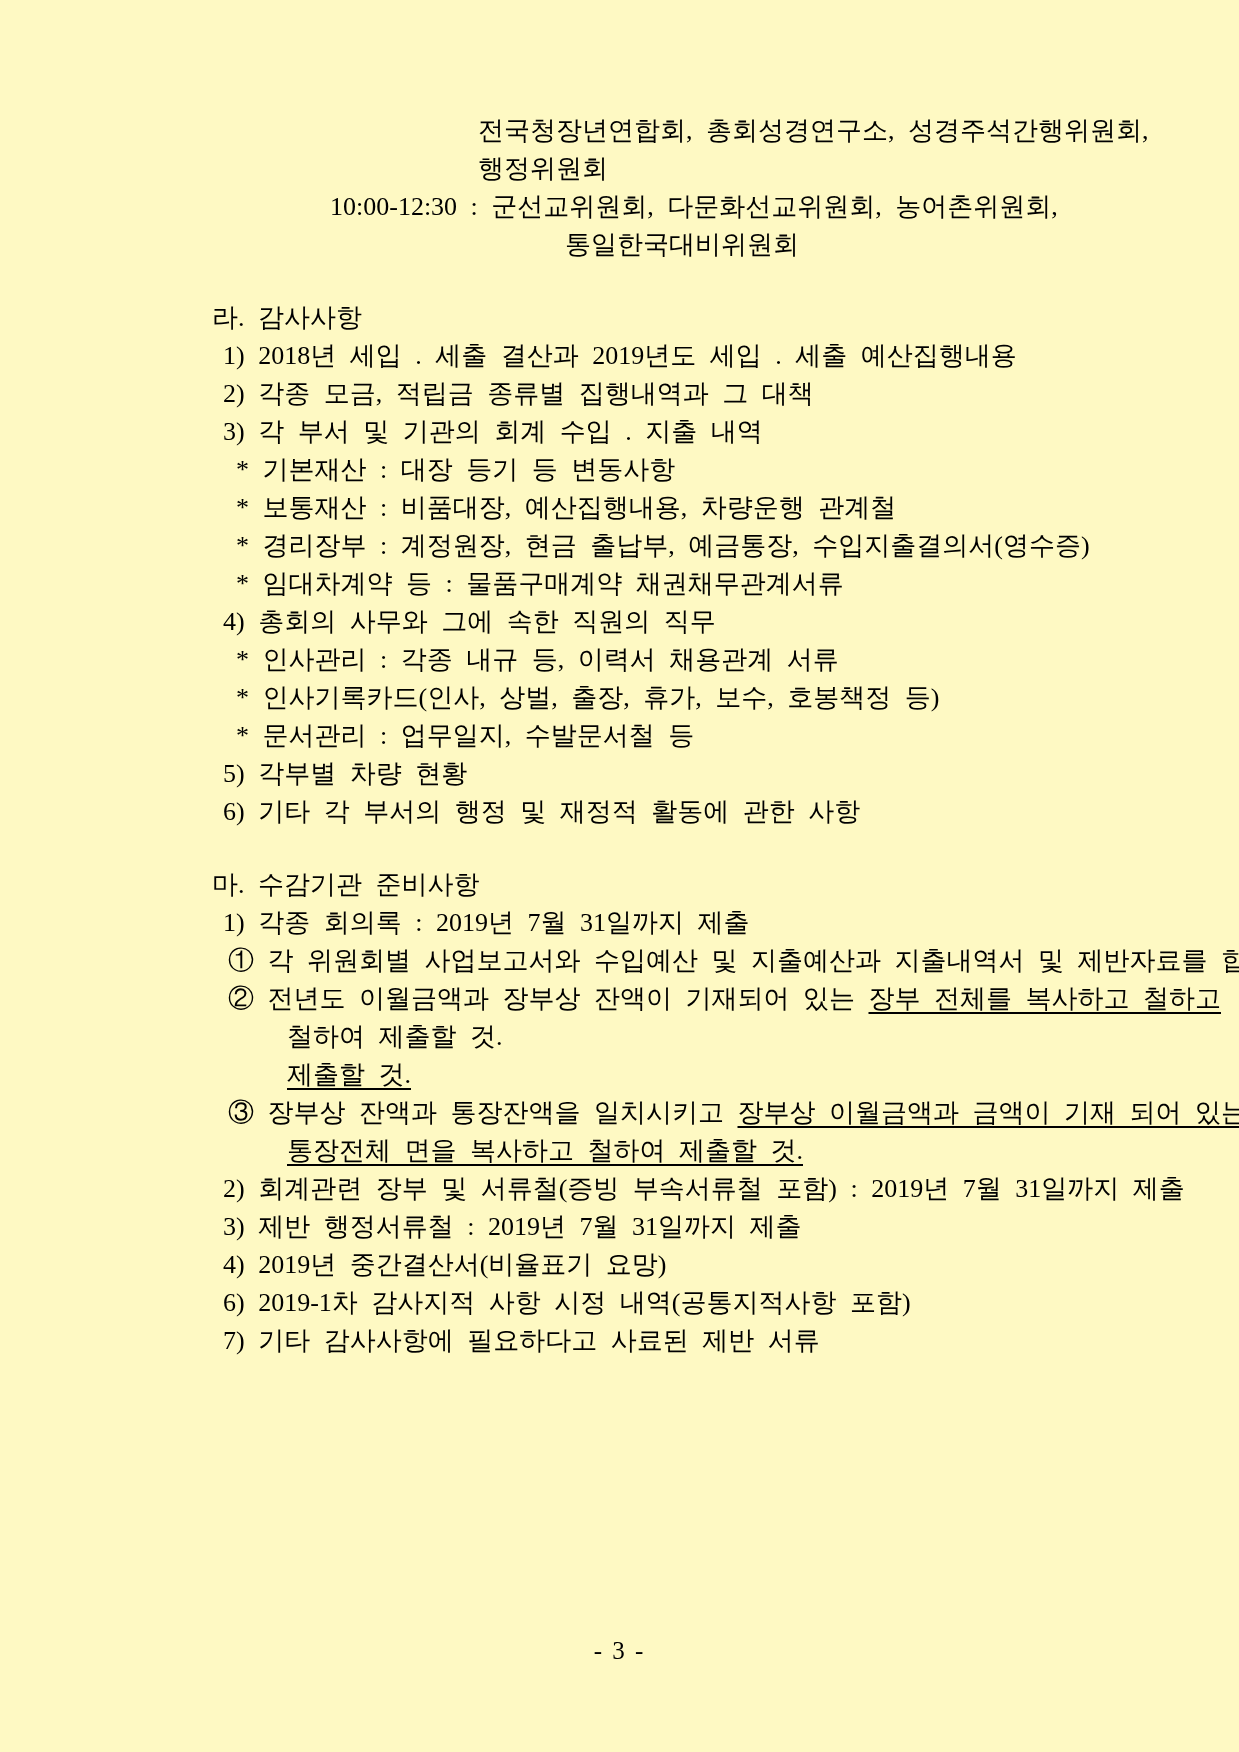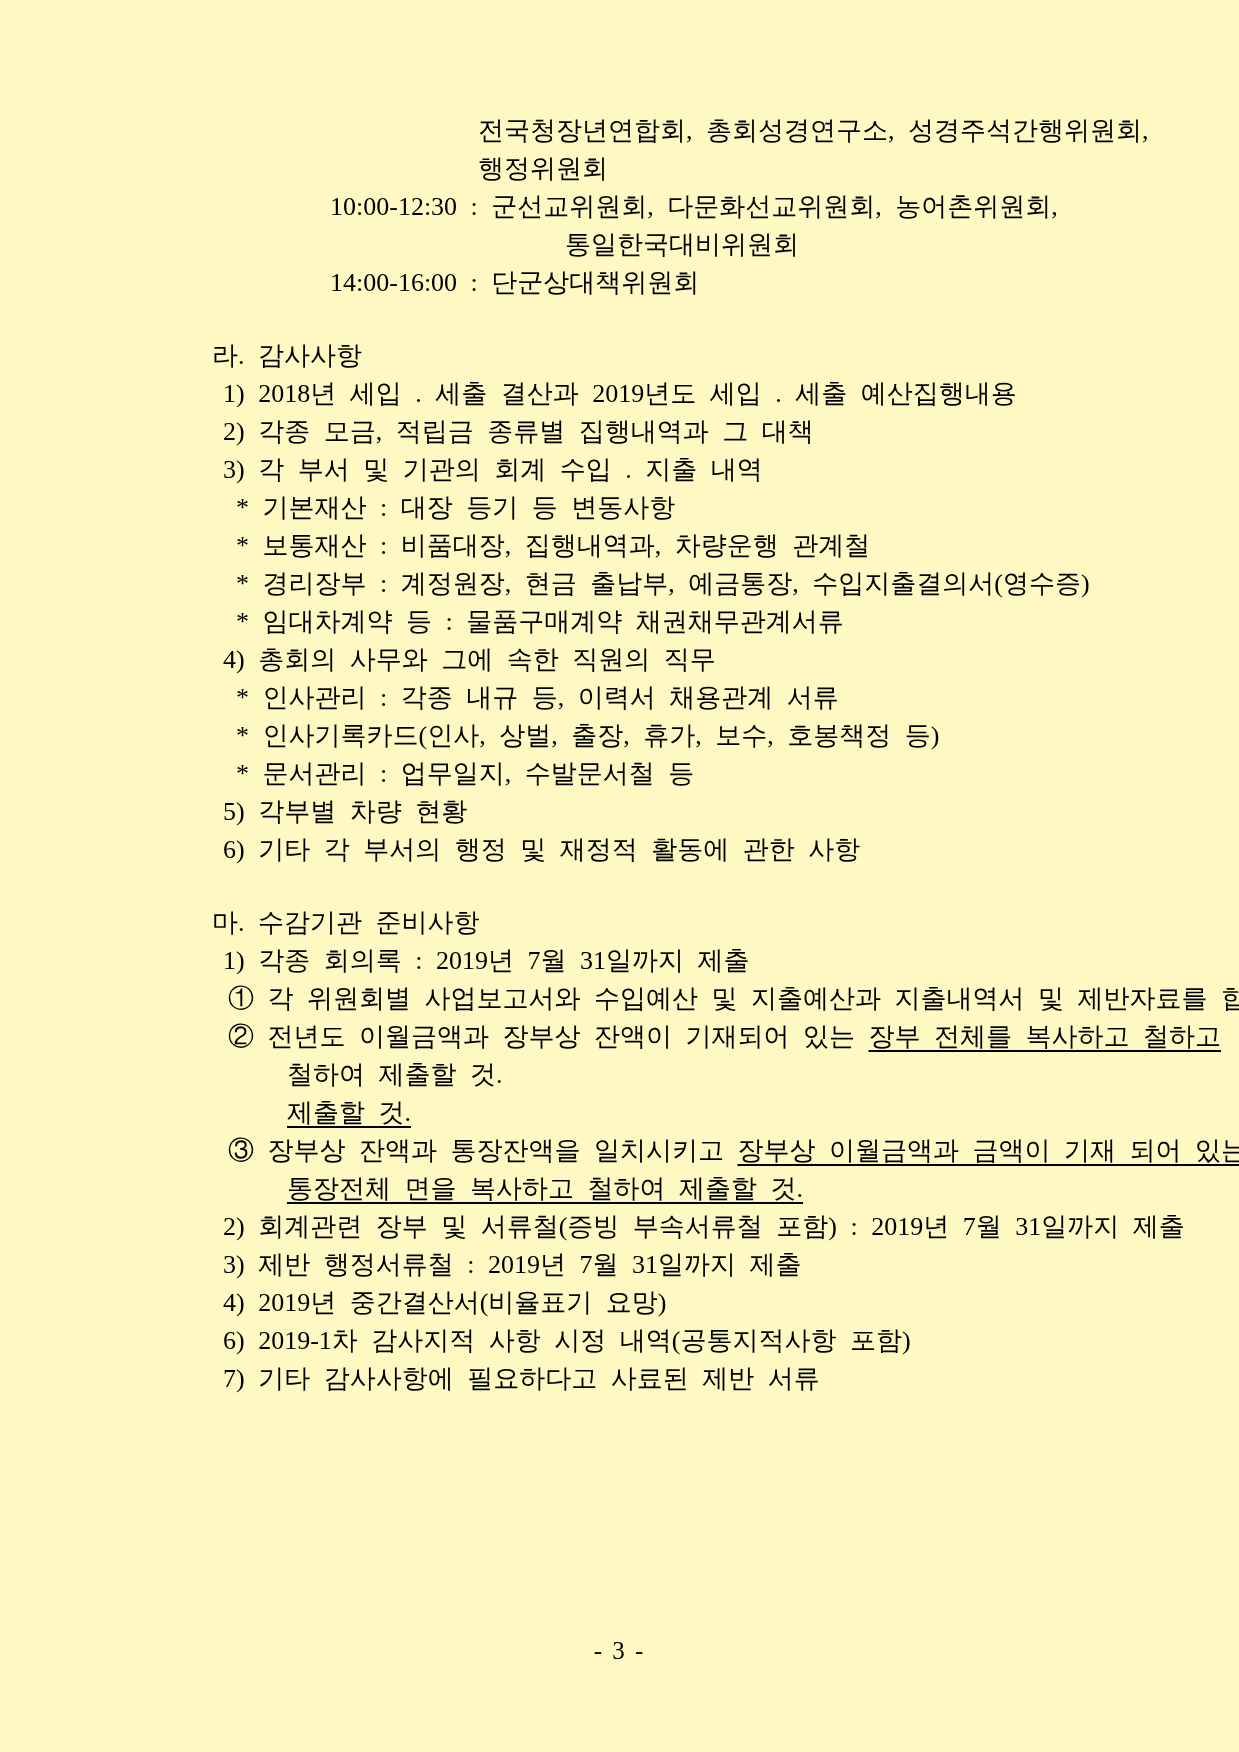--- a/index.html
+++ b/index.html
@@ -52,27 +52,26 @@
 </style>
 </head>
 <body>
 
 <div class="page">
   <div class="content" id="doc-lines">
       <div class="line cont"><span>전국청장년연합회, 총회성경연구소, 성경주석간행위원회,</span></div>
       <div class="line cont"><span>행정위원회</span></div>
       <div class="line time"><span>10:00-12:30 : 군선교위원회, 다문화선교위원회, 농어촌위원회,</span></div>
       <div class="line committee2"><span>통일한국대비위원회</span></div>
-      <div class="line time"><span>14:00-16:00 : 단군상대책위원회</span></div>
       <div class="line sec gap-md"><span>라. 감사사항</span></div>
       <div class="line num"><span>1) 2018년 세입 . 세출 결산과 2019년도 세입 . 세출 예산집행내용</span></div>
       <div class="line num"><span>2) 각종 모금, 적립금 종류별 집행내역과 그 대책</span></div>
       <div class="line num"><span>3) 각 부서 및 기관의 회계 수입 . 지출 내역</span></div>
       <div class="line star"><span>* 기본재산 : 대장 등기 등 변동사항</span></div>
-      <div class="line star"><span>* 보통재산 : 비품대장, 집행내역과, 차량운행 관계철</span></div>
+      <div class="line star"><span>* 보통재산 : 비품대장, 예산집행내용, 차량운행 관계철</span></div>
       <div class="line star"><span>* 경리장부 : 계정원장, 현금 출납부, 예금통장, 수입지출결의서(영수증)</span></div>
       <div class="line star"><span>* 임대차계약 등 : 물품구매계약 채권채무관계서류</span></div>
       <div class="line num"><span>4) 총회의 사무와 그에 속한 직원의 직무</span></div>
       <div class="line star"><span>* 인사관리 : 각종 내규 등, 이력서 채용관계 서류</span></div>
       <div class="line star"><span>* 인사기록카드(인사, 상벌, 출장, 휴가, 보수, 호봉책정 등)</span></div>
       <div class="line star"><span>* 문서관리 : 업무일지, 수발문서철 등</span></div>
       <div class="line num"><span>5) 각부별 차량 현황</span></div>
       <div class="line num"><span>6) 기타 각 부서의 행정 및 재정적 활동에 관한 사항</span></div>
       <div class="line sec gap-md"><span>마. 수감기관 준비사항</span></div>
       <div class="line num"><span>1) 각종 회의록 : 2019년 7월 31일까지 제출</span></div>

